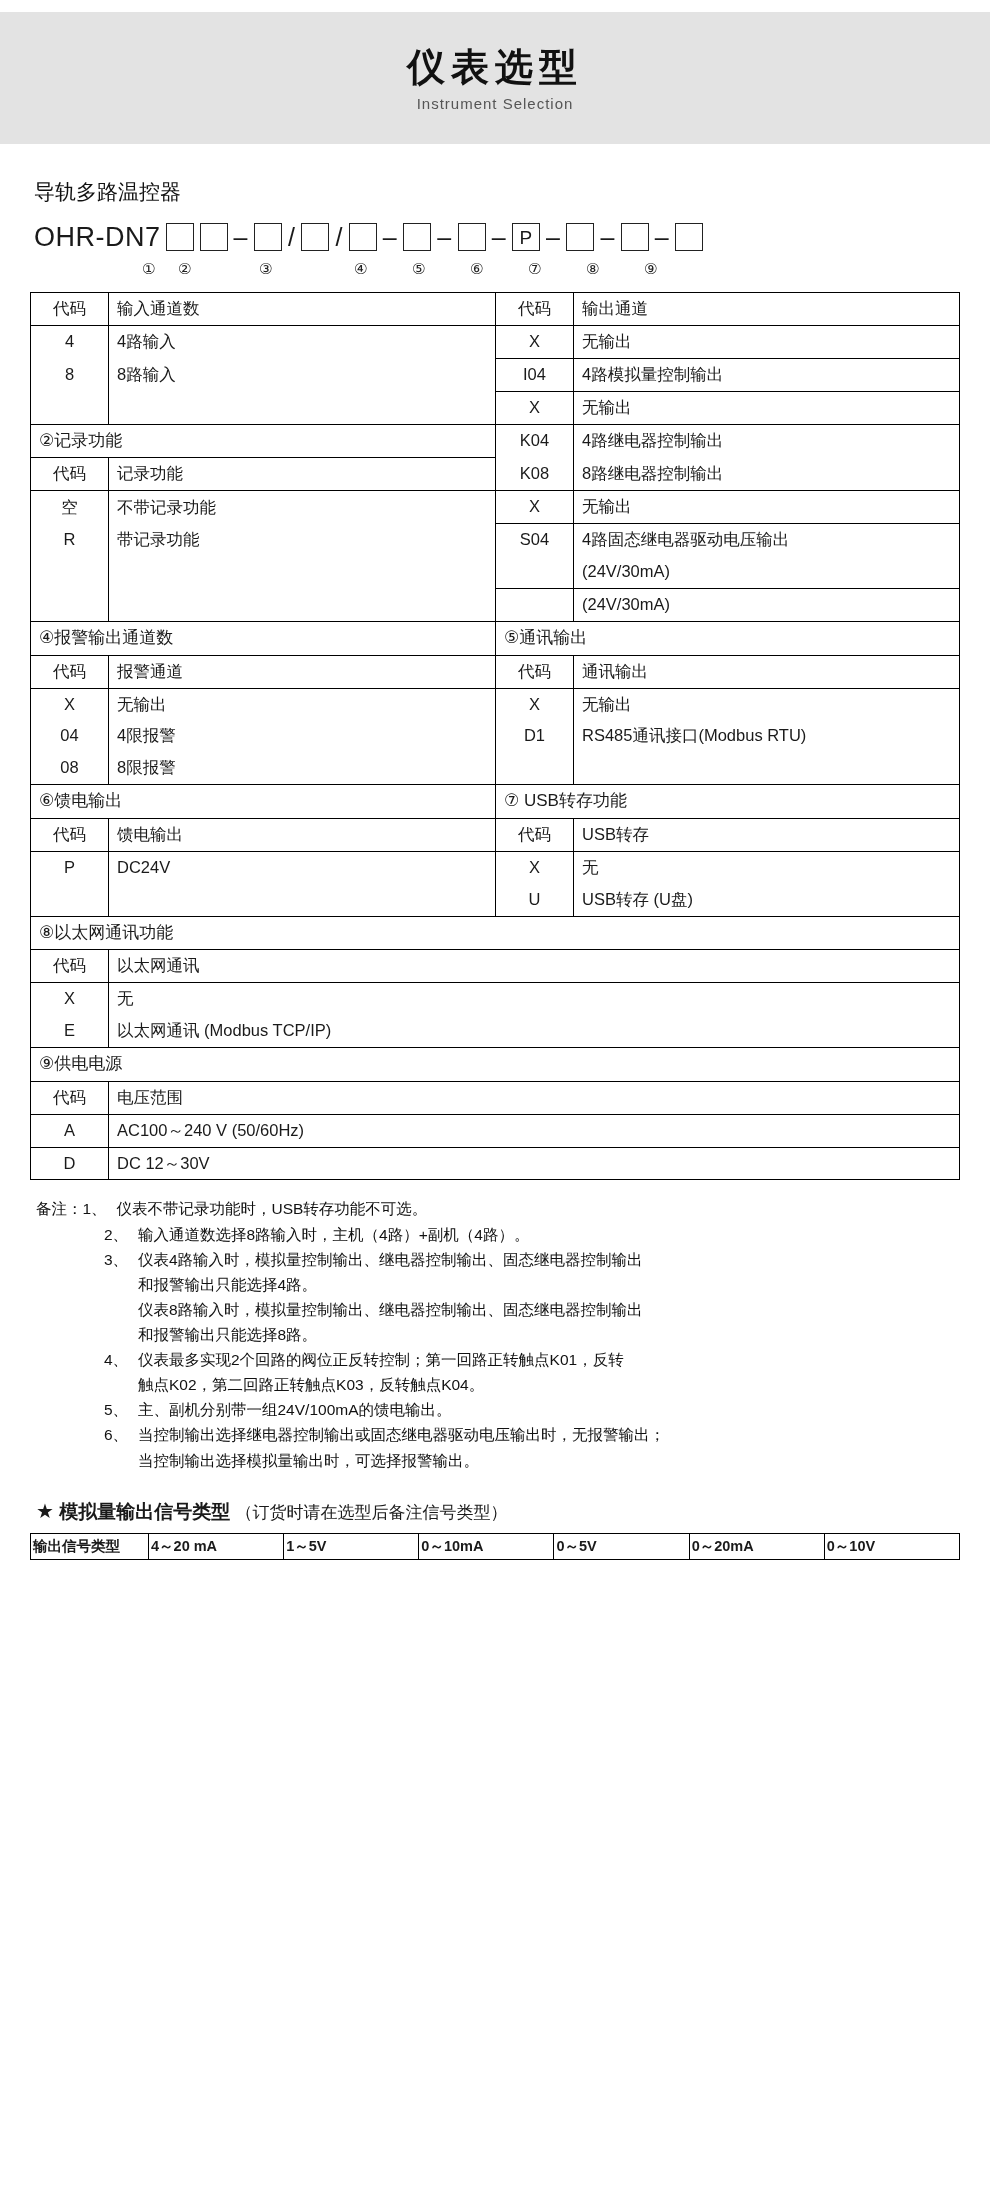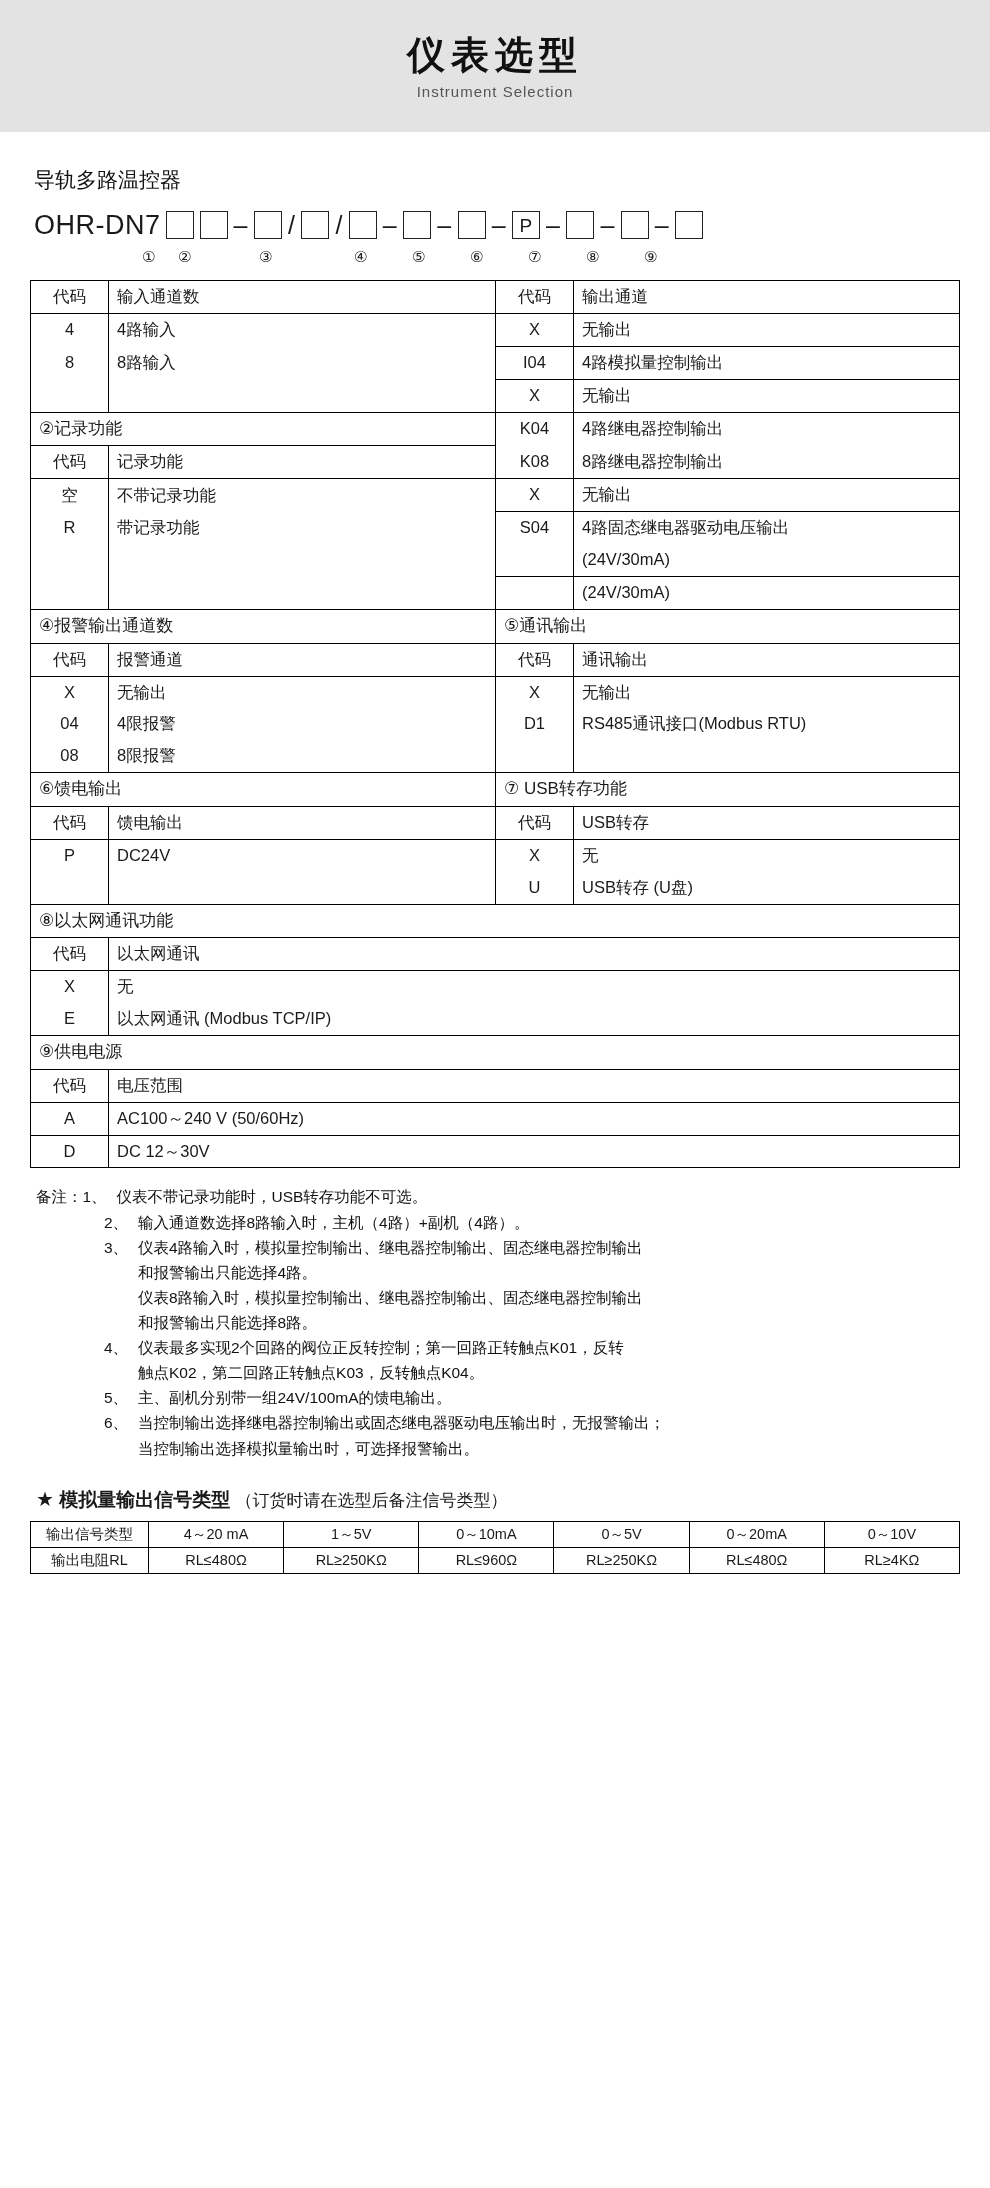--- a/index.html
+++ b/index.html
@@ -4,21 +4,21 @@
 <style>
   * { box-sizing: border-box; }
   html, body { margin: 0; padding: 0; }
   body {
     width: 990px;
     background: #ffffff;
     font-family: "Liberation Sans", "DejaVu Sans", sans-serif;
     color: #1a1a1a;
     -webkit-font-smoothing: antialiased;
   }
-  .page { width: 990px; margin: 0 auto; position: relative; }
+  .page { width: 990px; margin: 12px auto; position: relative; }
 
   
   .banner {
     background: #e3e3e3;
     height: 132px;
     display: flex;
     flex-direction: column;
     align-items: center;
     justify-content: center;
   }
@@ -128,23 +128,24 @@
   .star-title .sub { font-weight: normal; font-size: 17px; font-family: Liberation Serif, serif; }
 
   table.sigtbl {
     border-collapse: collapse;
     width: 100%;
     font-size: 14.5px;
     table-layout: fixed;
   }
   table.sigtbl td {
     border: 1px solid #000;
-    text-align: center;
+    text-align: left;
     padding: 3px 2px;
     white-space: nowrap;
+    font-weight: bold;
   }
   table.sigtbl td.head { width: 118px; }
   .bottom-pad { height: 8px; }
 </style>
 </head>
 <body>
 
 <div class="page">
 
   <div class="banner">
@@ -427,27 +428,18 @@
       <tbody>
         <tr>
           <td class="head">输出信号类型</td>
           <td>4～20 mA</td>
           <td>1～5V</td>
           <td>0～10mA</td>
           <td>0～5V</td>
           <td>0～20mA</td>
           <td>0～10V</td>
         </tr>
-        <tr>
-          <td class="head">输出电阻RL</td>
-          <td>RL≤480Ω</td>
-          <td>RL≥250KΩ</td>
-          <td>RL≤960Ω</td>
-          <td>RL≥250KΩ</td>
-          <td>RL≤480Ω</td>
-          <td>RL≥4KΩ</td>
-        </tr>
       </tbody>
     </table>
 
     <div class="bottom-pad"></div>
   </div>
 </div>
 
 </body></html>

